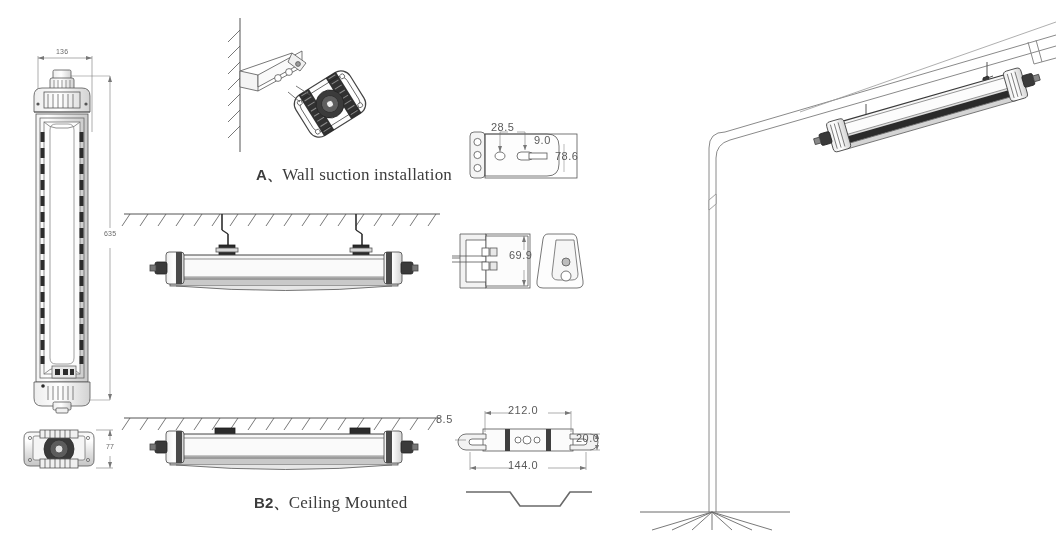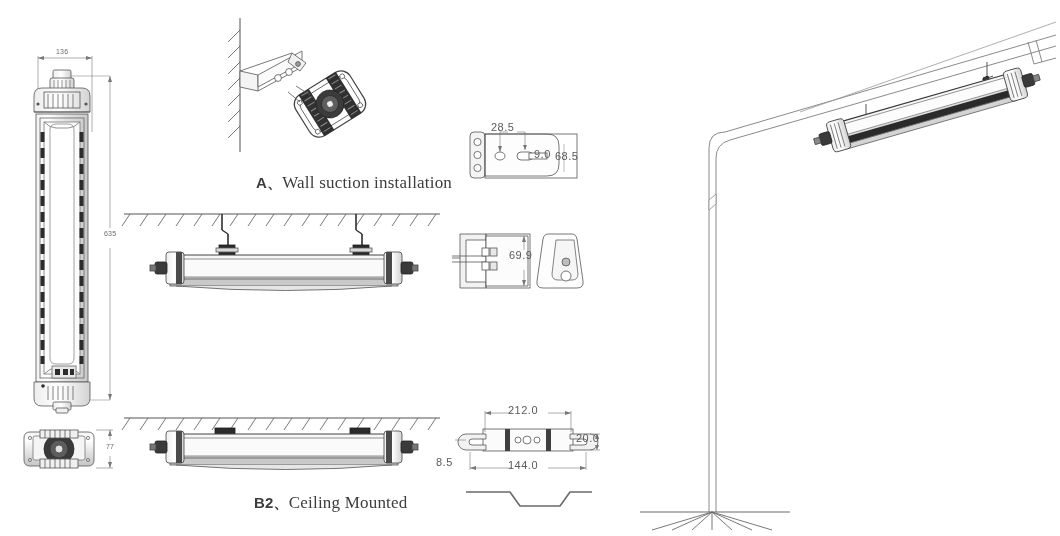--- a/index.html
+++ b/index.html
@@ -562,35 +562,35 @@
   </svg>
 
   <div class="dim tiny" style="left:56px; top:48px;">136</div>
 
   <div class="dim tiny" style="left:104px; top:230px;">635</div>
 
   <div class="dim tiny" style="left:106px; top:443px;">77</div>
 
   <div class="dim" style="left:491px; top:121px;">28.5</div>
 
-  <div class="dim" style="left:534px; top:148px;">9.0</div>
-
-  <div class="dim" style="left:555px; top:150px;">68.5</div>
+  <div class="dim" style="left:534px; top:134px;">9.0</div>
+
+  <div class="dim" style="left:555px; top:150px;">78.6</div>
 
   <div class="dim" style="left:509px; top:249px;">69.9</div>
 
   <div class="dim" style="left:508px; top:404px;">212.0</div>
 
   <div class="dim" style="left:508px; top:459px;">144.0</div>
 
-  <div class="dim" style="left:436px; top:456px;text-align:center;">8.5</div>
+  <div class="dim" style="left:436px; top:413px;text-align:center;">8.5</div>
 
   <div class="dim" style="left:576px; top:432px;">20.0</div>
 
-  <div class="cap" style="left:256px; top:165px;margin-top:8px;">
+  <div class="cap" style="left:256px; top:165px;">
     <span class="idx">A、</span><span>Wall suction installation</span>
   </div>
 
 
   <div class="cap" style="left:254px; top:493px;">
     <span class="idx">B2、</span><span>Ceiling Mounted</span>
   </div>
 
 
 </div>

